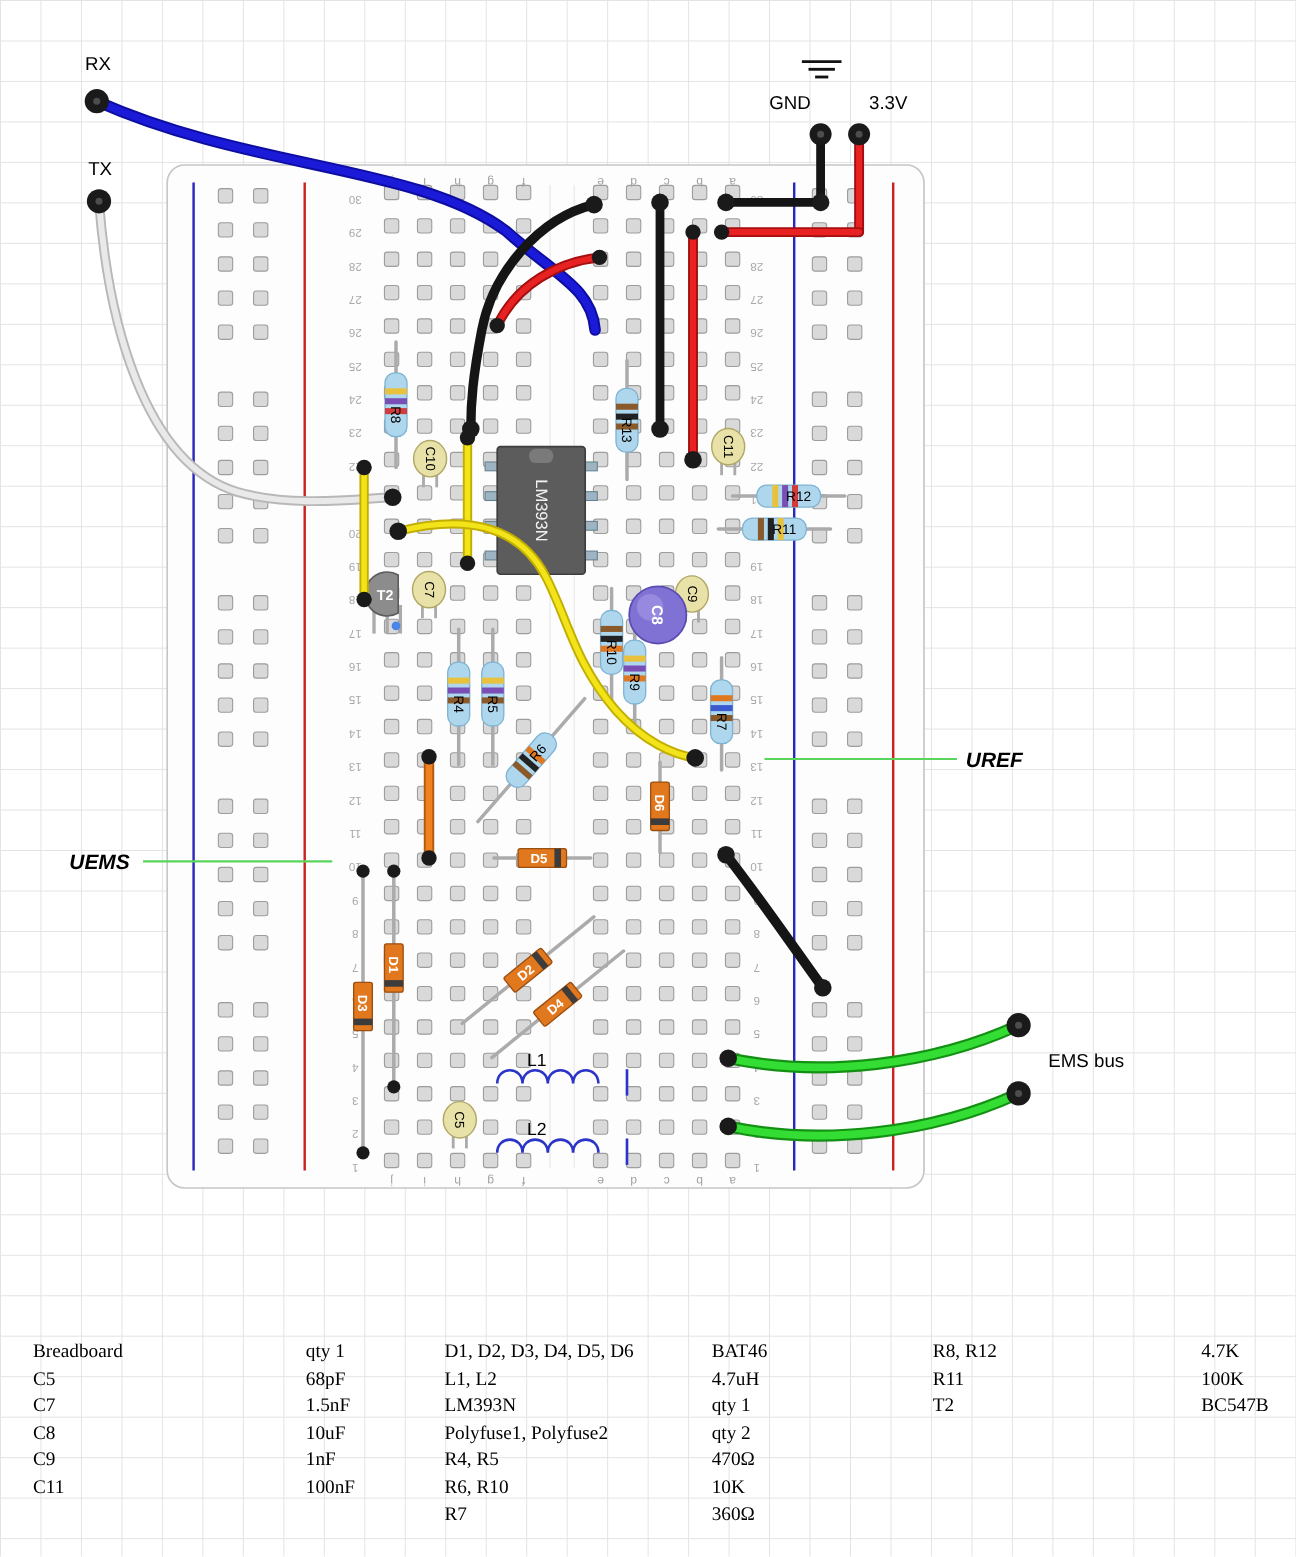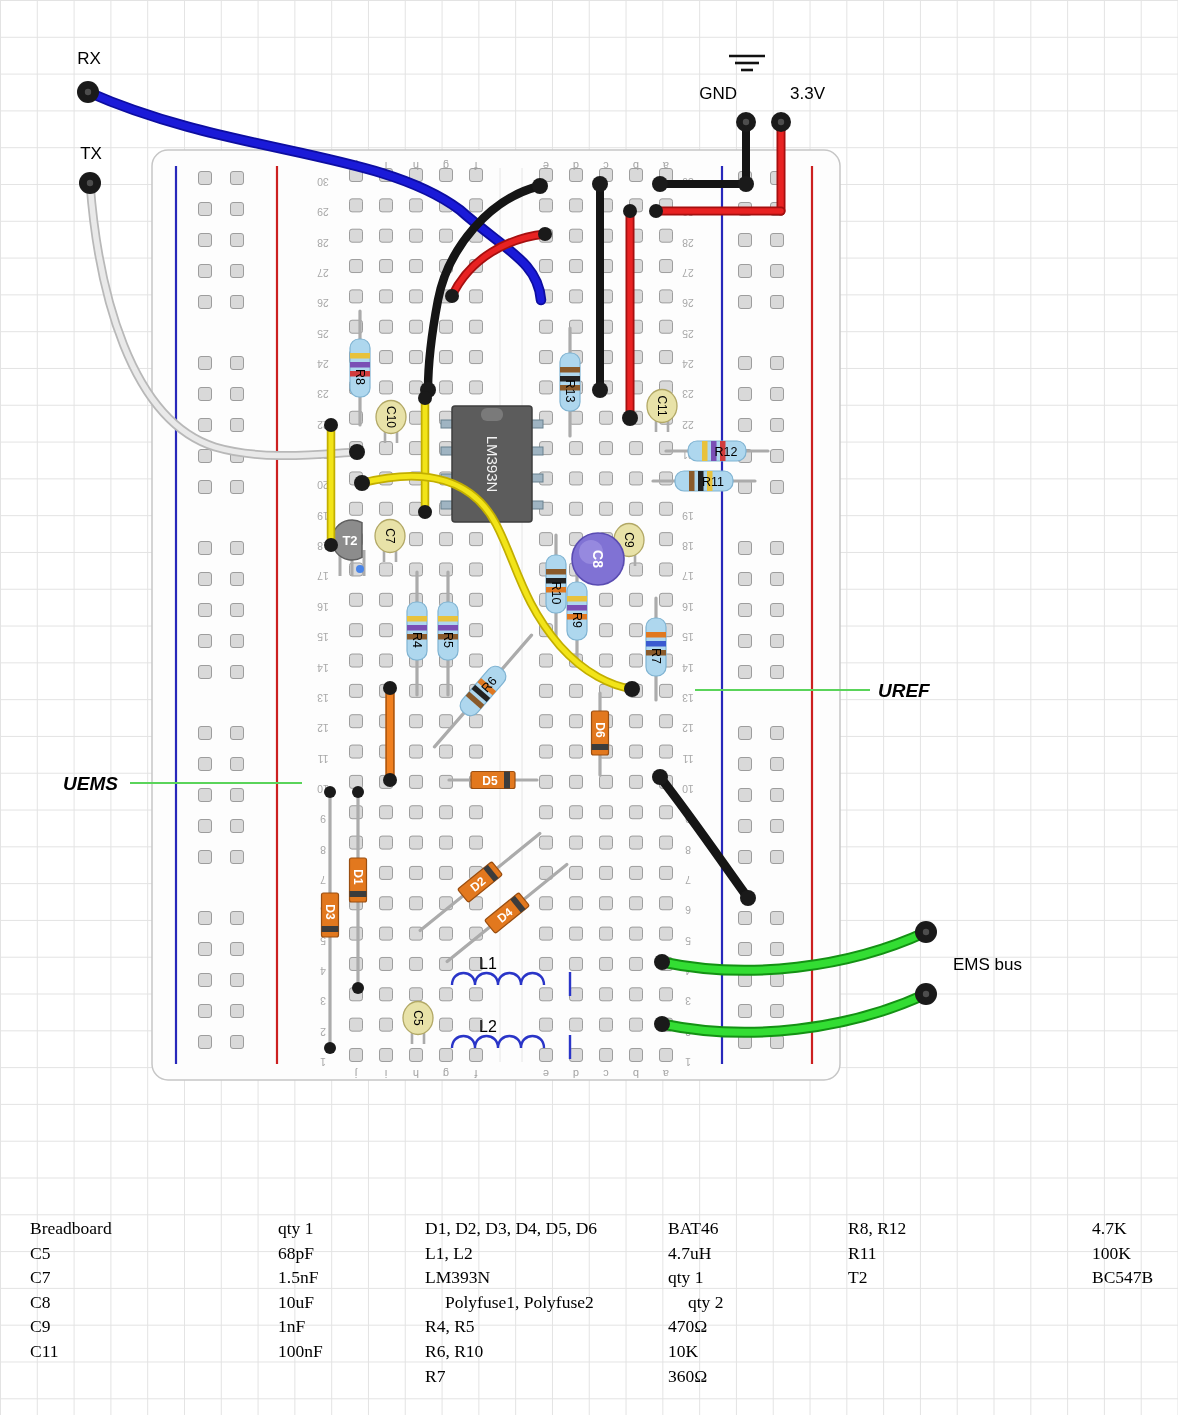--- a/index.html
+++ b/index.html
@@ -839,25 +839,25 @@
 
 <div id="parts">
     <div class="plgroup" style="left: 30px;">
       <div class="plrow"><span class="pname" style="width: 248px;">Breadboard</span><span>qty 1</span></div>
       <div class="plrow"><span class="pname" style="width: 248px;">C5</span><span>68pF</span></div>
       <div class="plrow"><span class="pname" style="width: 248px;">C7</span><span>1.5nF</span></div>
       <div class="plrow"><span class="pname" style="width: 248px;">C8</span><span>10uF</span></div>
       <div class="plrow"><span class="pname" style="width: 248px;">C9</span><span>1nF</span></div>
       <div class="plrow"><span class="pname" style="width: 248px;">C11</span><span>100nF</span></div>
     </div>
-    <div class="plgroup" style="left: 425px;">
+    <div class="plgroup" style="left: 404px;">
       <div class="plrow"><span class="pname" style="width: 243px;">D1, D2, D3, D4, D5, D6</span><span>BAT46</span></div>
       <div class="plrow"><span class="pname" style="width: 243px;">L1, L2</span><span>4.7uH</span></div>
       <div class="plrow"><span class="pname" style="width: 243px;">LM393N</span><span>qty 1</span></div>
-      <div class="plrow"><span class="pname" style="width: 243px; margin-left: 20px;">Polyfuse1, Polyfuse2</span><span>qty 2</span></div>
+      <div class="plrow"><span class="pname" style="width: 243px;">Polyfuse1, Polyfuse2</span><span>qty 2</span></div>
       <div class="plrow"><span class="pname" style="width: 243px;">R4, R5</span><span>470Ω</span></div>
       <div class="plrow"><span class="pname" style="width: 243px;">R6, R10</span><span>10K</span></div>
       <div class="plrow"><span class="pname" style="width: 243px;">R7</span><span>360Ω</span></div>
     </div>
     <div class="plgroup" style="left: 848px;">
       <div class="plrow"><span class="pname" style="width: 244px;">R8, R12</span><span>4.7K</span></div>
       <div class="plrow"><span class="pname" style="width: 244px;">R11</span><span>100K</span></div>
       <div class="plrow"><span class="pname" style="width: 244px;">T2</span><span>BC547B</span></div>
     </div>
   </div>

